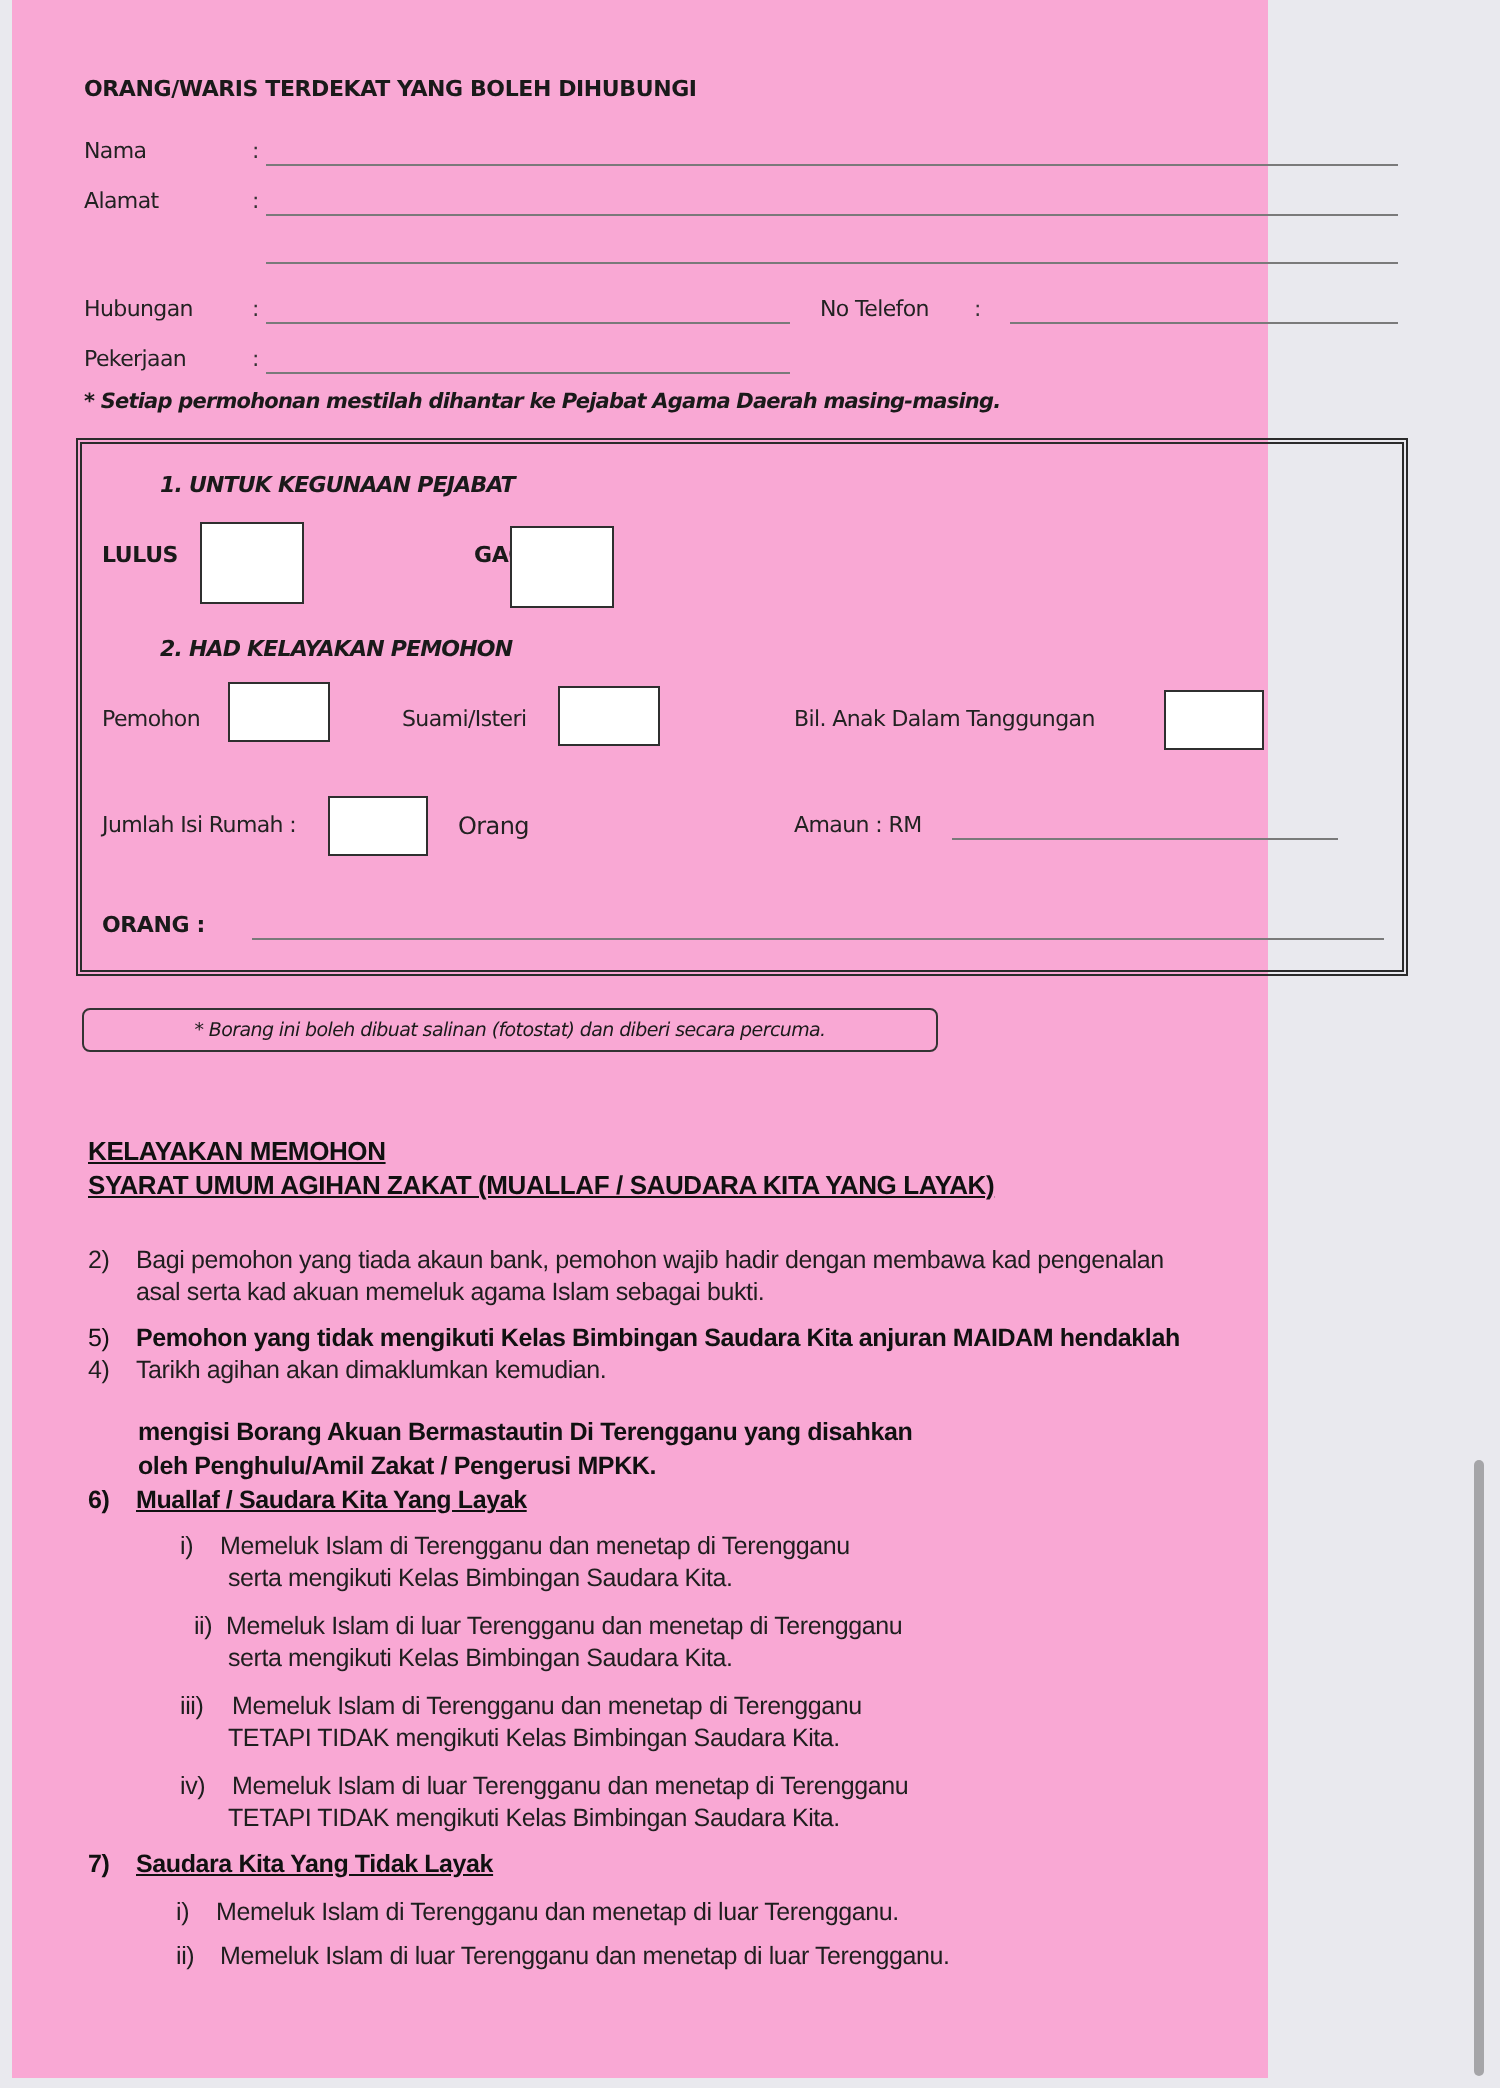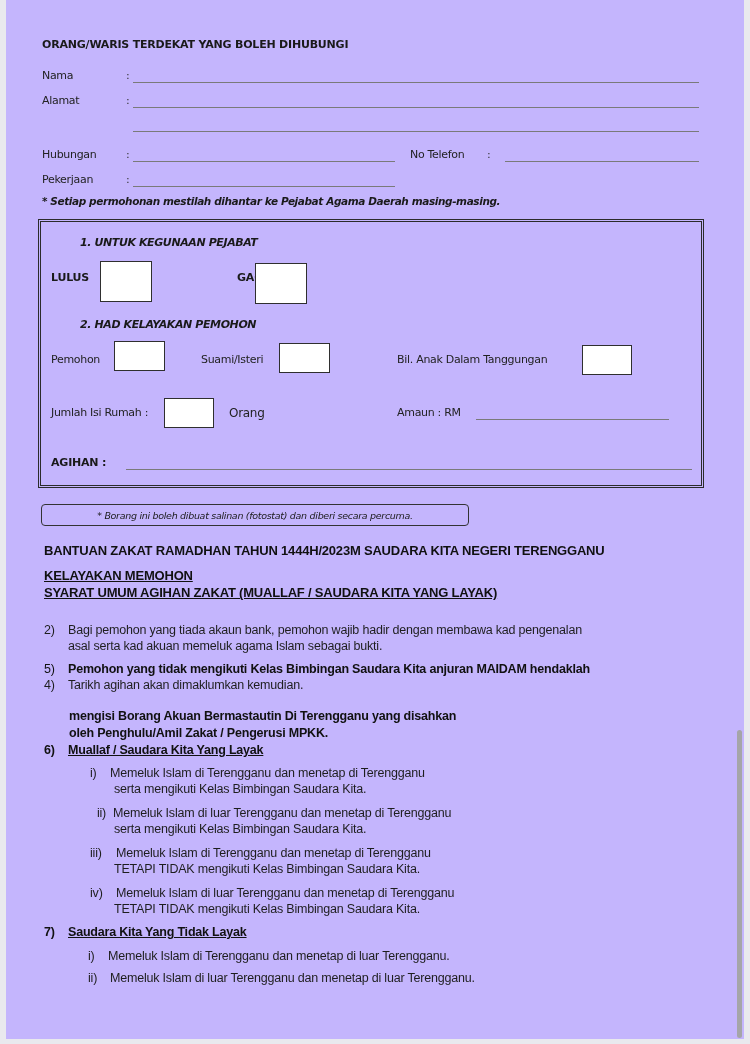--- a/index.html
+++ b/index.html
@@ -3,22 +3,22 @@
 <meta charset="utf-8">
 <style>
   html, body { margin: 0; padding: 0; }
   body {
     width: 750px; height: 1044px; position: relative; overflow: hidden;
     background: #e9e9ee;
     font-family: "DejaVu Sans", sans-serif;
     color: #1a1a1a;
   }
   .page {
-    position: absolute; left: 6px; top: 0; width: 738px; height: 1039px;
-    background: #c4b5fd;
+    position: absolute; left: 6px; top: 0; width: 628px; height: 1039px;
+    background: #f9a8d4;
   }
   .abs { position: absolute; white-space: nowrap; }
   .f-head { font-family: "DejaVu Sans", sans-serif; font-weight: bold; font-size: 11px; letter-spacing: -0.2px; }
   .f-label { font-family: "DejaVu Sans", sans-serif; font-size: 11px; letter-spacing: -0.3px; color: #222; }
   .f-ital-b { font-family: "DejaVu Sans", sans-serif; font-style: italic; font-weight: bold; font-size: 10.5px; letter-spacing: -0.4px; }
   .f-ital { font-family: "DejaVu Sans", sans-serif; font-style: italic; font-size: 9.5px; letter-spacing: -0.3px; }
   .line { position: absolute; height: 0; border-top: 1px solid #7a7a7a; }
   .colon { position: absolute; font-size: 11px; color: #333; }
   .outer-box {
     position: absolute; left: 32px; top: 219px; width: 666px; height: 269px;
@@ -86,28 +86,27 @@
   <div class="cbox" style="left:273px;top:343px;width:51px;height:30px;"></div>
   <div class="abs f-label" style="left:391px;top:353px;">Bil. Anak Dalam Tanggungan</div>
   <div class="cbox" style="left:576px;top:345px;width:50px;height:30px;"></div>
 
   <div class="abs f-label" style="left:45px;top:406px;">Jumlah Isi Rumah :</div>
   <div class="cbox" style="left:158px;top:398px;width:50px;height:30px;"></div>
   <div class="abs f-label" style="left:223px;top:406px;font-size:12px;">Orang</div>
   <div class="abs f-label" style="left:391px;top:406px;">Amaun : RM</div>
   <div class="line" style="left:470px;top:419px;width:193px;"></div>
 
-  <div class="abs f-head" style="left:45px;top:456px;">AGIHAN :</div>
+  <div class="abs f-head" style="left:45px;top:456px;">ORANG :</div>
   <div class="line" style="left:120px;top:469px;width:566px;"></div>
 
   <div class="note-box">
     <span class="f-ital">* Borang ini boleh dibuat salinan (fotostat) dan diberi secara percuma.</span>
   </div>
 
-  <div class="abs t-title" style="left:38px;top:543px;">BANTUAN ZAKAT RAMADHAN TAHUN 1444H/2023M SAUDARA KITA NEGERI TERENGGANU</div>
   <div class="abs t-title u" style="left:38px;top:568px;">KELAYAKAN MEMOHON</div>
   <div class="abs t-title u" style="left:38px;top:585px;">SYARAT UMUM AGIHAN ZAKAT (MUALLAF / SAUDARA KITA YANG LAYAK)</div>
 
 
   <div class="abs t-body" style="left:38px;top:623px;">
     <span class="num">2)</span><span>Bagi pemohon yang tiada akaun bank, pemohon wajib hadir dengan membawa kad pengenalan</span>
   </div>
   <div class="abs t-body" style="left:62px;top:639px;">asal serta kad akuan memeluk agama Islam sebagai bukti.</div>
 
 

